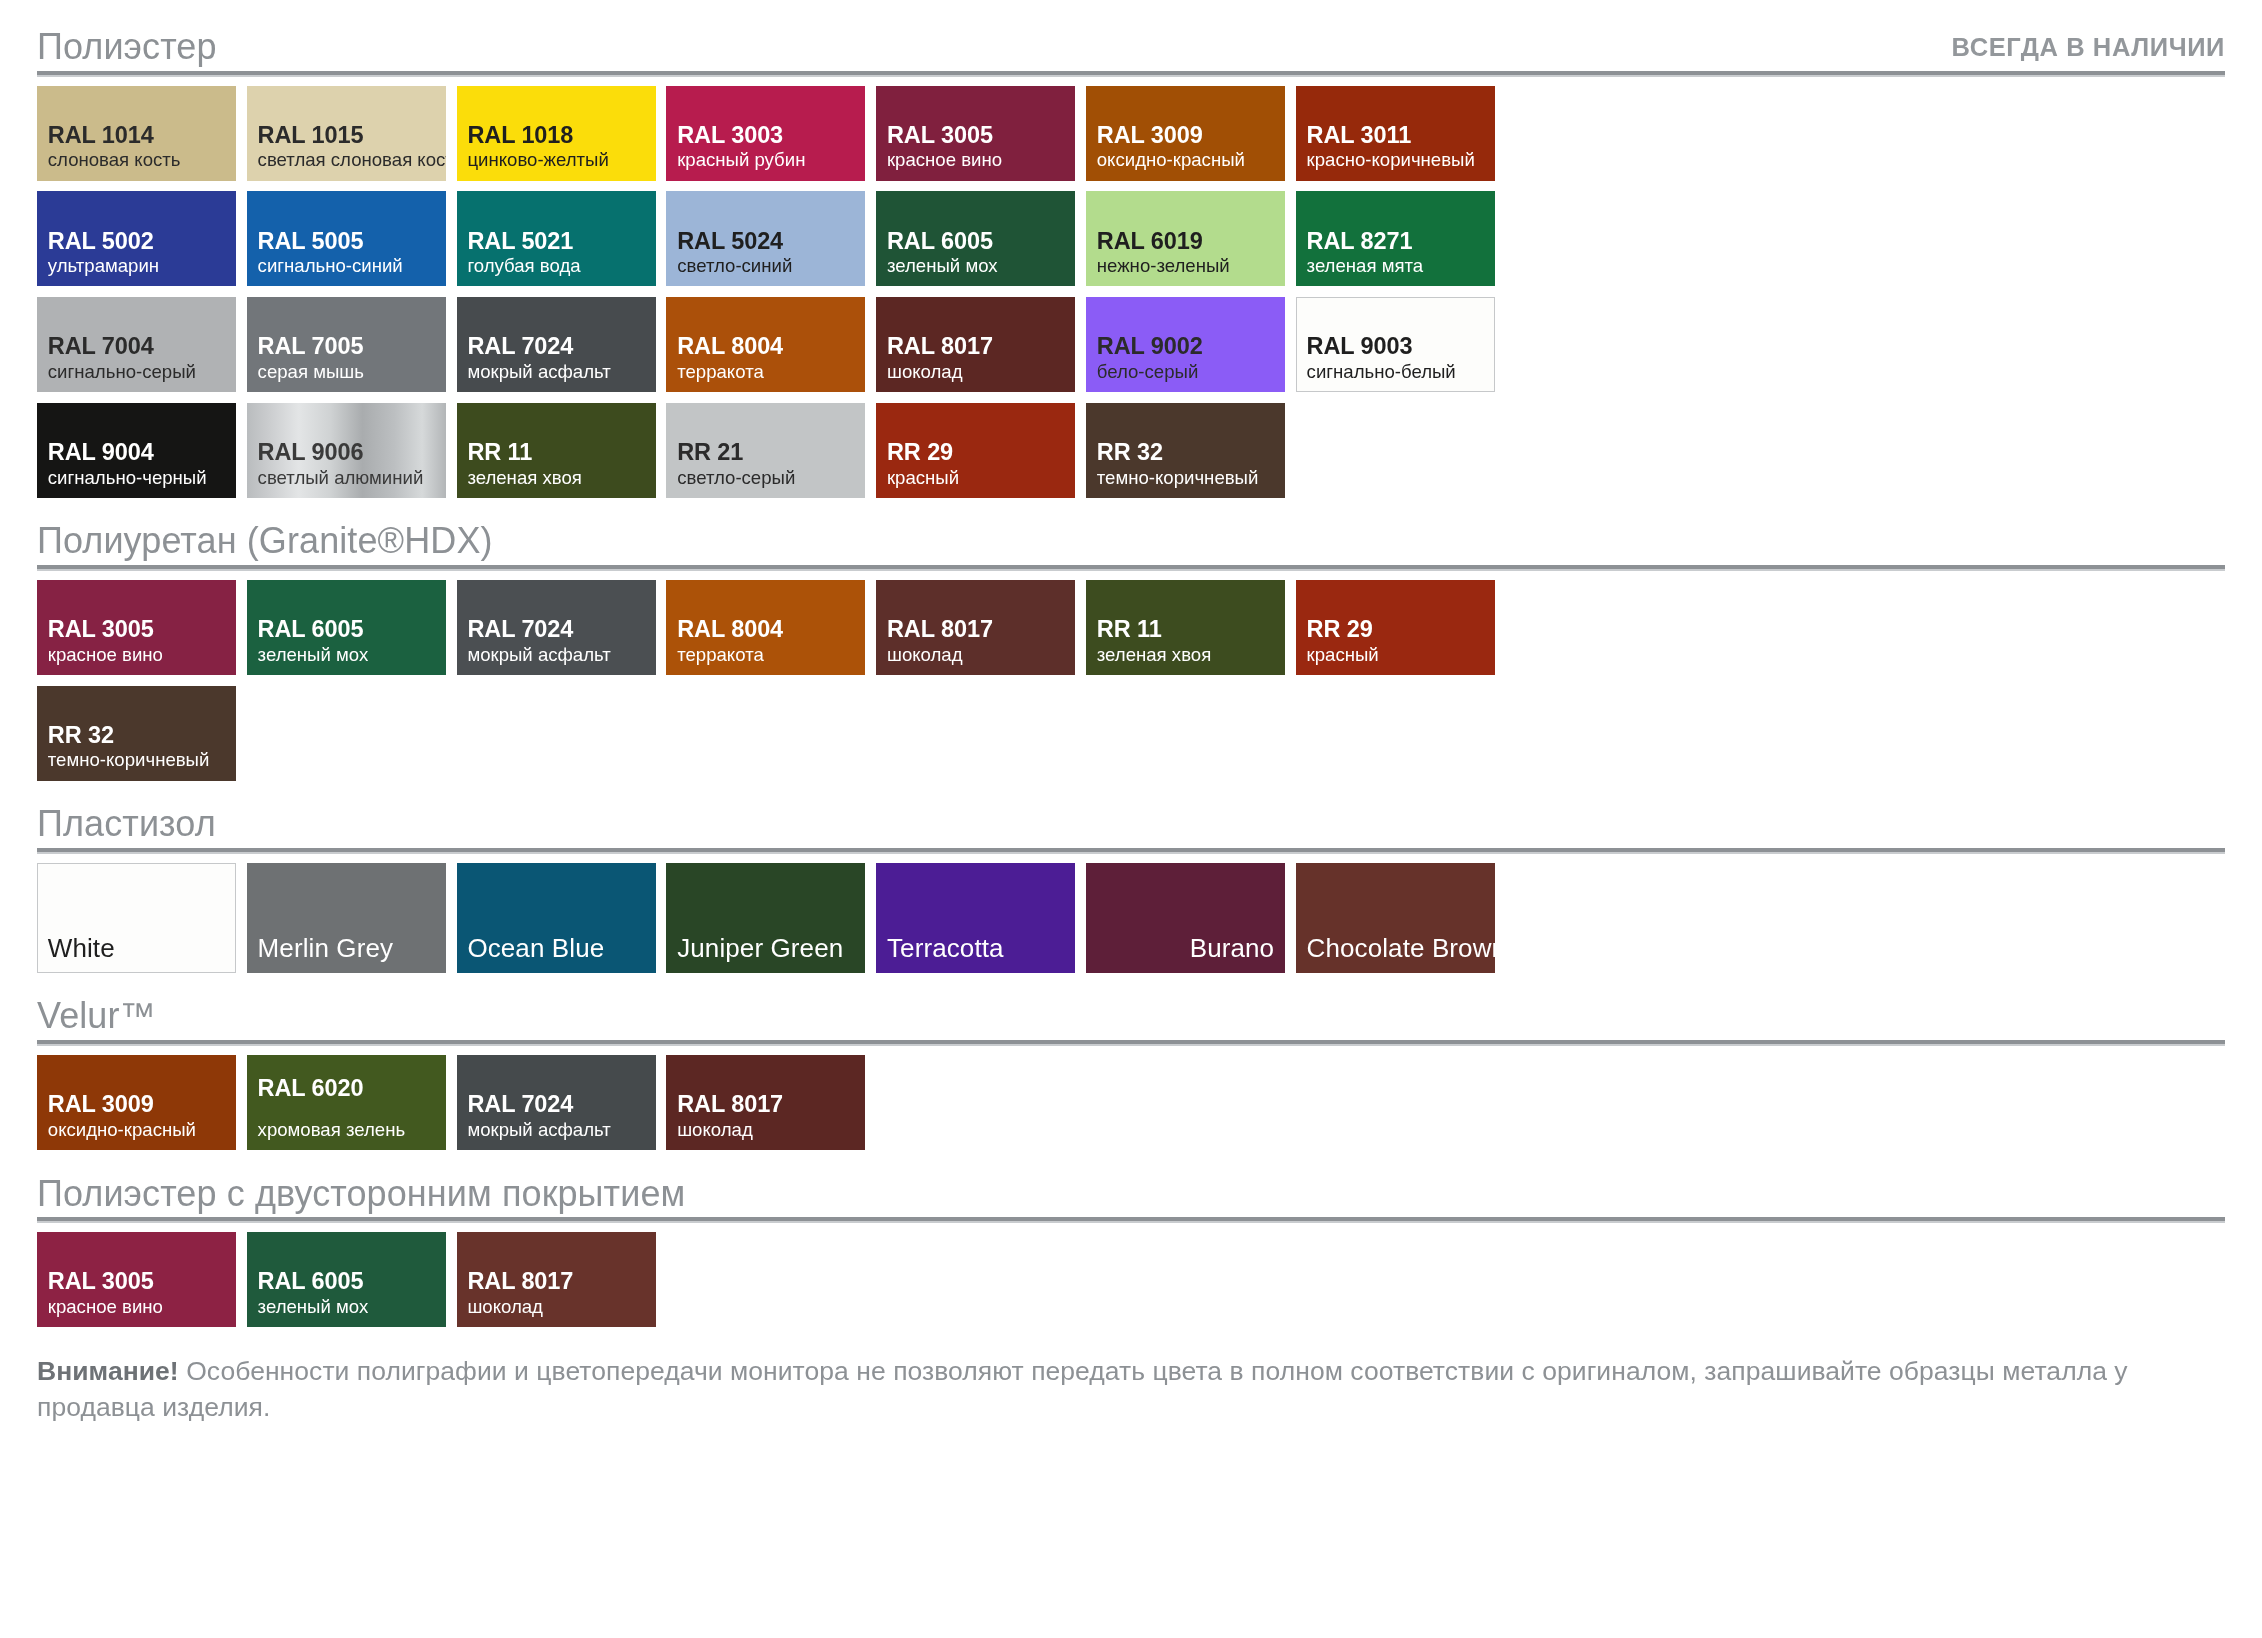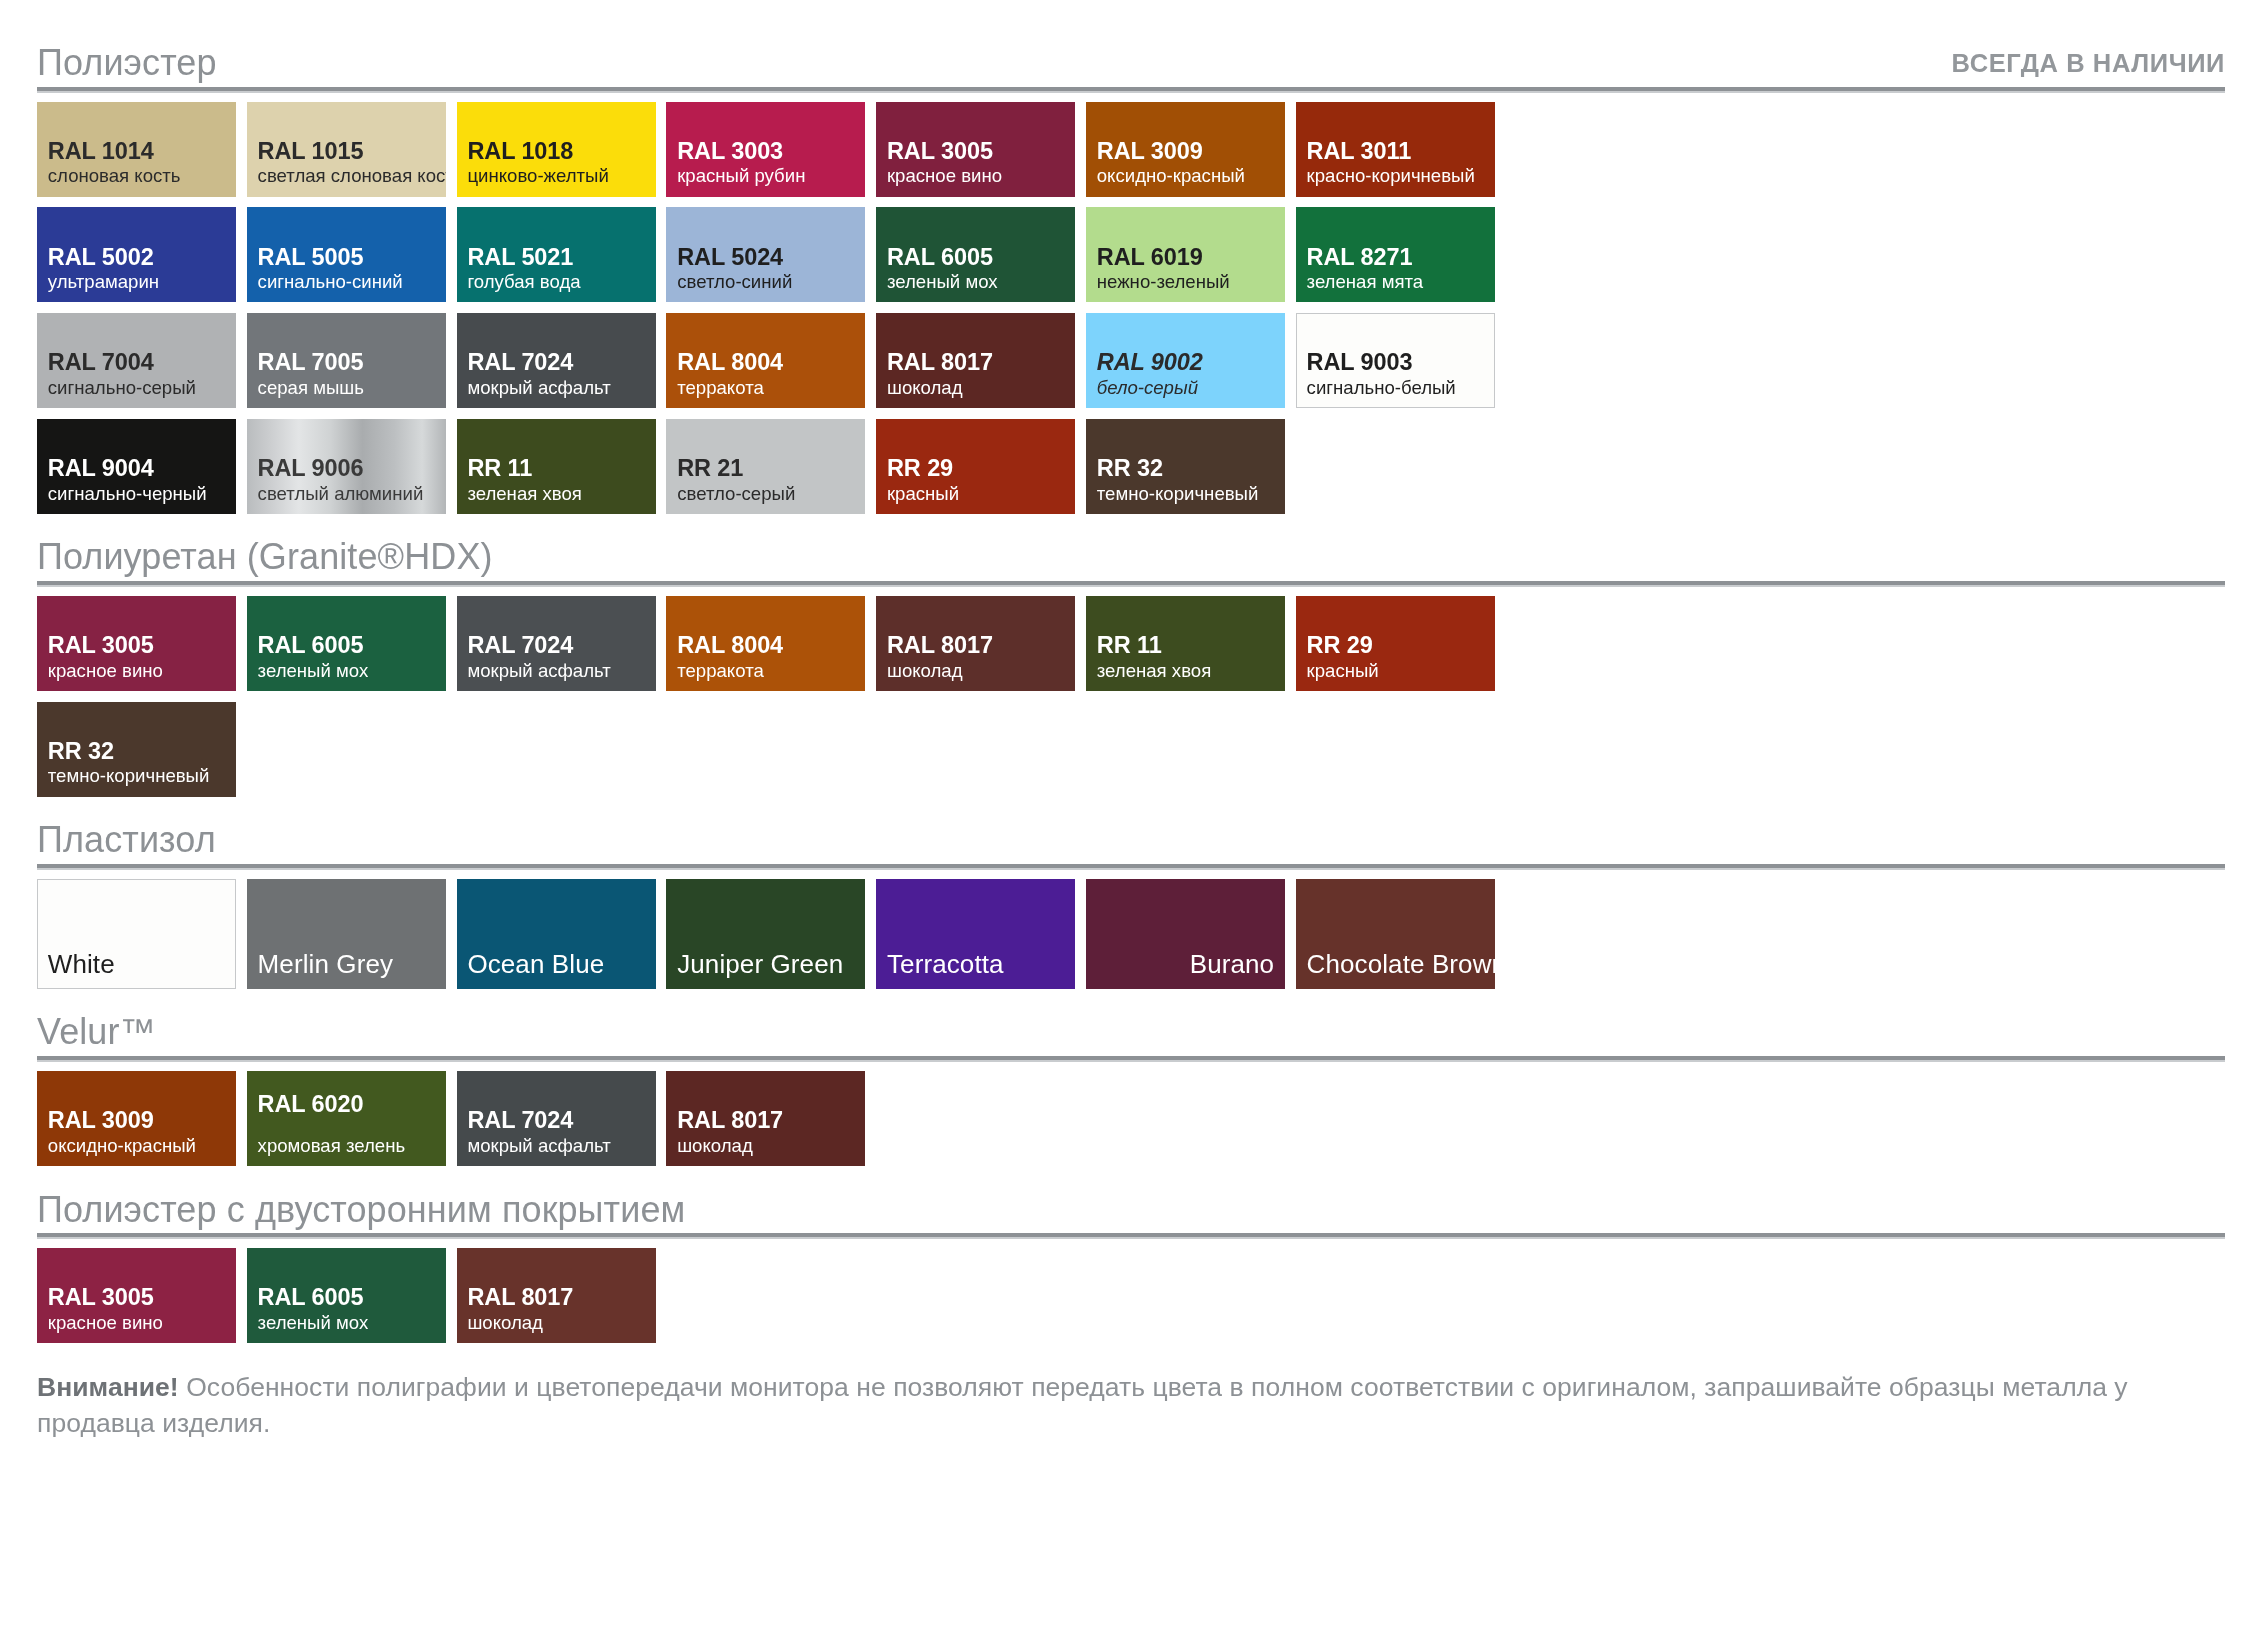--- a/index.html
+++ b/index.html
@@ -13,21 +13,21 @@
 
   body {
     font-family: "Liberation Sans", "DejaVu Sans", sans-serif;
     -webkit-font-smoothing: antialiased;
   }
 
   .sheet {
     position: relative;
     width: 2262px;
     height: 1639px;
-    padding: 16px 37px;
+    padding: 0 37px;
     background: #ffffff;
   }
 
   
   .section {
     margin: 0;
   }
 
   .section-head {
     position: relative;
@@ -210,21 +210,21 @@
             <div class="sw-name">мокрый асфальт</div>
           </div>
           <div class="swatch" style="background: rgb(171, 80, 10); color: rgb(255, 255, 255);">
             <div class="sw-code">RAL 8004</div>
             <div class="sw-name">терракота</div>
           </div>
           <div class="swatch" style="background: rgb(92, 39, 35); color: rgb(255, 255, 255);">
             <div class="sw-code">RAL 8017</div>
             <div class="sw-name">шоколад</div>
           </div>
-          <div class="swatch" style="background: #7dd3fc; color: rgb(43, 43, 43); font-style: italic;">
+          <div class="swatch" style="background: #8b5cf6; color: rgb(43, 43, 43);">
             <div class="sw-code">RAL 9002</div>
             <div class="sw-name">бело-серый</div>
           </div>
           <div class="swatch bordered" style="background: rgb(253, 253, 251); color: rgb(31, 31, 31);">
             <div class="sw-code">RAL 9003</div>
             <div class="sw-name">сигнально-белый</div>
           </div>
           <div class="swatch" style="background: rgb(21, 21, 20); color: rgb(255, 255, 255);">
             <div class="sw-code">RAL 9004</div>
             <div class="sw-name">сигнально-черный</div>

